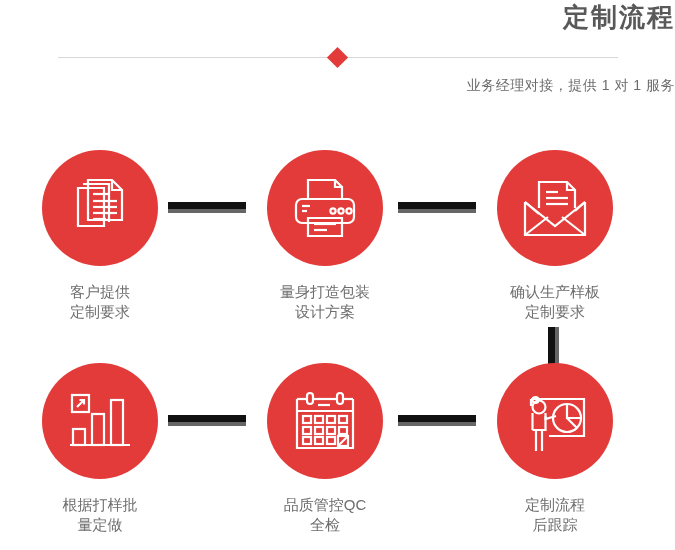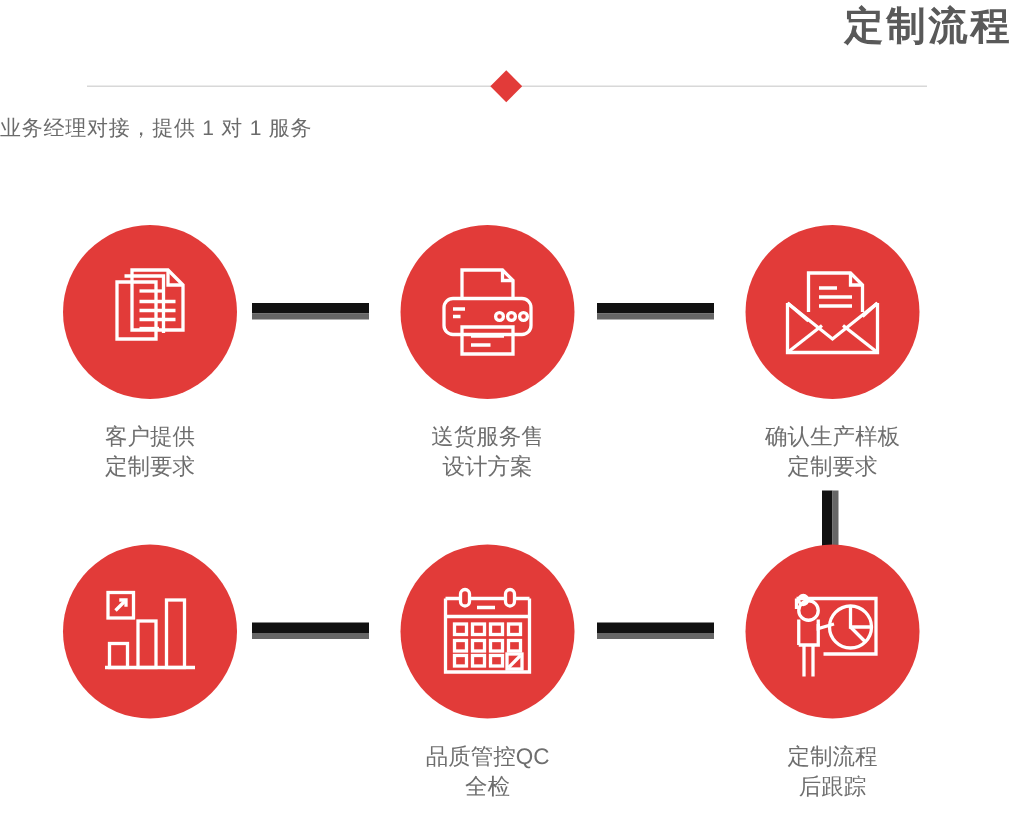--- a/index.html
+++ b/index.html
@@ -49,21 +49,21 @@
     left: 50%;
     top: 11px;
     width: 15px;
     height: 15px;
     margin-left: -7.5px;
     margin-top: -7.5px;
     background: #e23b39;
     transform: rotate(45deg);
   }
   .page-subtitle {
-    text-align: left;
+    text-align: right;
     font-size: 14px;
     color: #6b6b6b;
     margin-top: 9px;
     letter-spacing: 0.5px;
     white-space: nowrap;
   }
 
   
   .flow {
     position: absolute;
@@ -215,21 +215,21 @@
             <path d="M10 34 H15"></path>
             <circle cx="41" cy="34" r="2.6"></circle>
             <circle cx="49" cy="34" r="2.6"></circle>
             <circle cx="57" cy="34" r="2.6"></circle>
             <path d="M16 41 H50 V59 H16 Z"></path>
             <path d="M22 47 H44"></path>
             <path d="M22 53 H35"></path>
           </svg>
         </span>
       </div>
-      <div class="step-caption">送货服务售
+      <div class="step-caption">量身打造包装
 设计方案</div>
     </div>
 
     <div class="step step-c2">
       <div class="circle">
         <span>
           <svg width="66" height="60" viewBox="0 0 66 60" fill="none" stroke="#ffffff" stroke-width="2.2">
             <path d="M17 30 V4 H45 L53 12 V30"></path>
             <path d="M45 4 V12 H53"></path>
             <path d="M24 14 H36"></path>
@@ -267,20 +267,22 @@
             <rect x="3" y="3" width="17" height="17"></rect>
             <path d="M8 15 L15 8"></path>
             <path d="M10.5 8 H15 V12.5"></path>
             <rect x="4" y="37" width="12" height="16"></rect>
             <rect x="23" y="22" width="12" height="31"></rect>
             <rect x="42" y="8" width="12" height="45"></rect>
             <path d="M1 53 H61"></path>
           </svg>
         </span>
       </div>
+      <div class="step-caption">根据打样批
+量定做</div>
     </div>
 
     <div class="step step-c1">
       <div class="circle">
         <span>
           <svg width="62" height="60" viewBox="0 0 62 60" fill="none" stroke="#ffffff" stroke-width="2.2">
             <rect x="13" y="2" width="6" height="11" rx="3"></rect>
             <rect x="43" y="2" width="6" height="11" rx="3"></rect>
             <path d="M3 8 H13"></path>
             <path d="M19 8 H43"></path>

